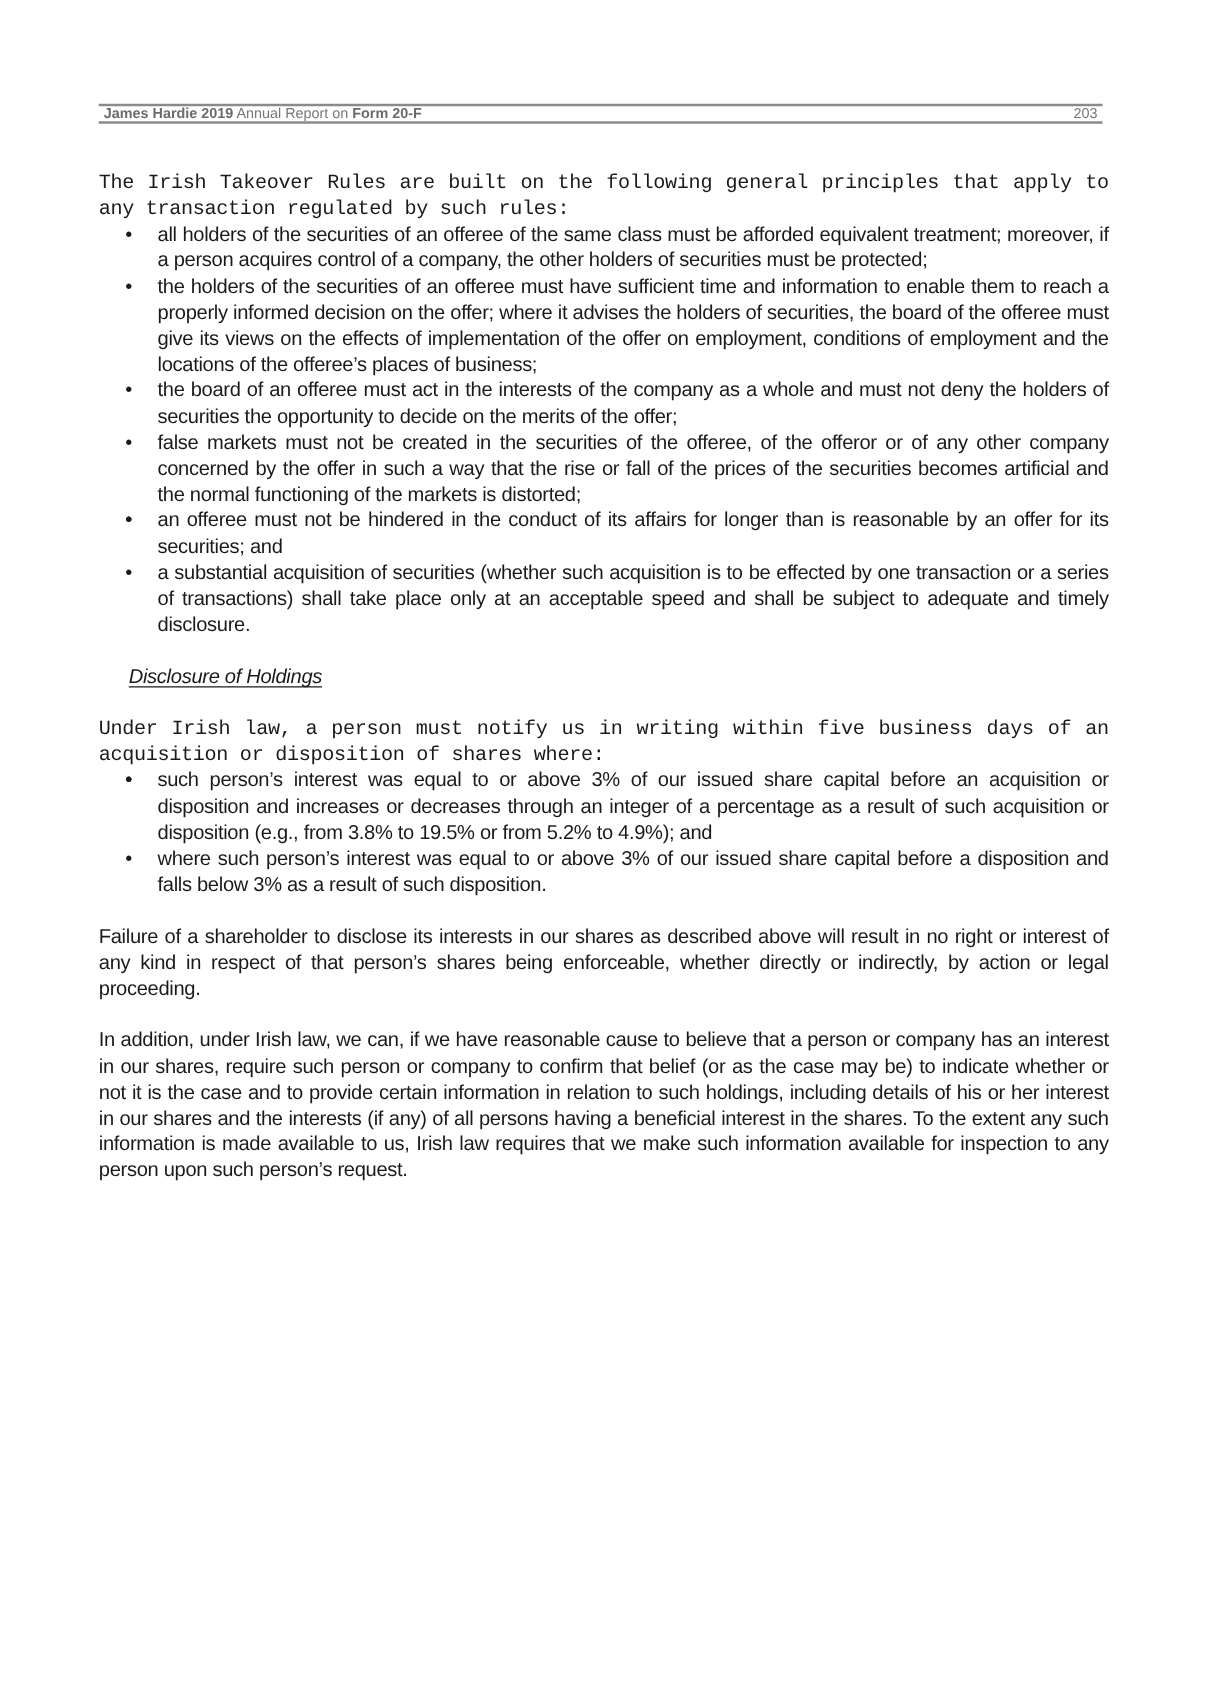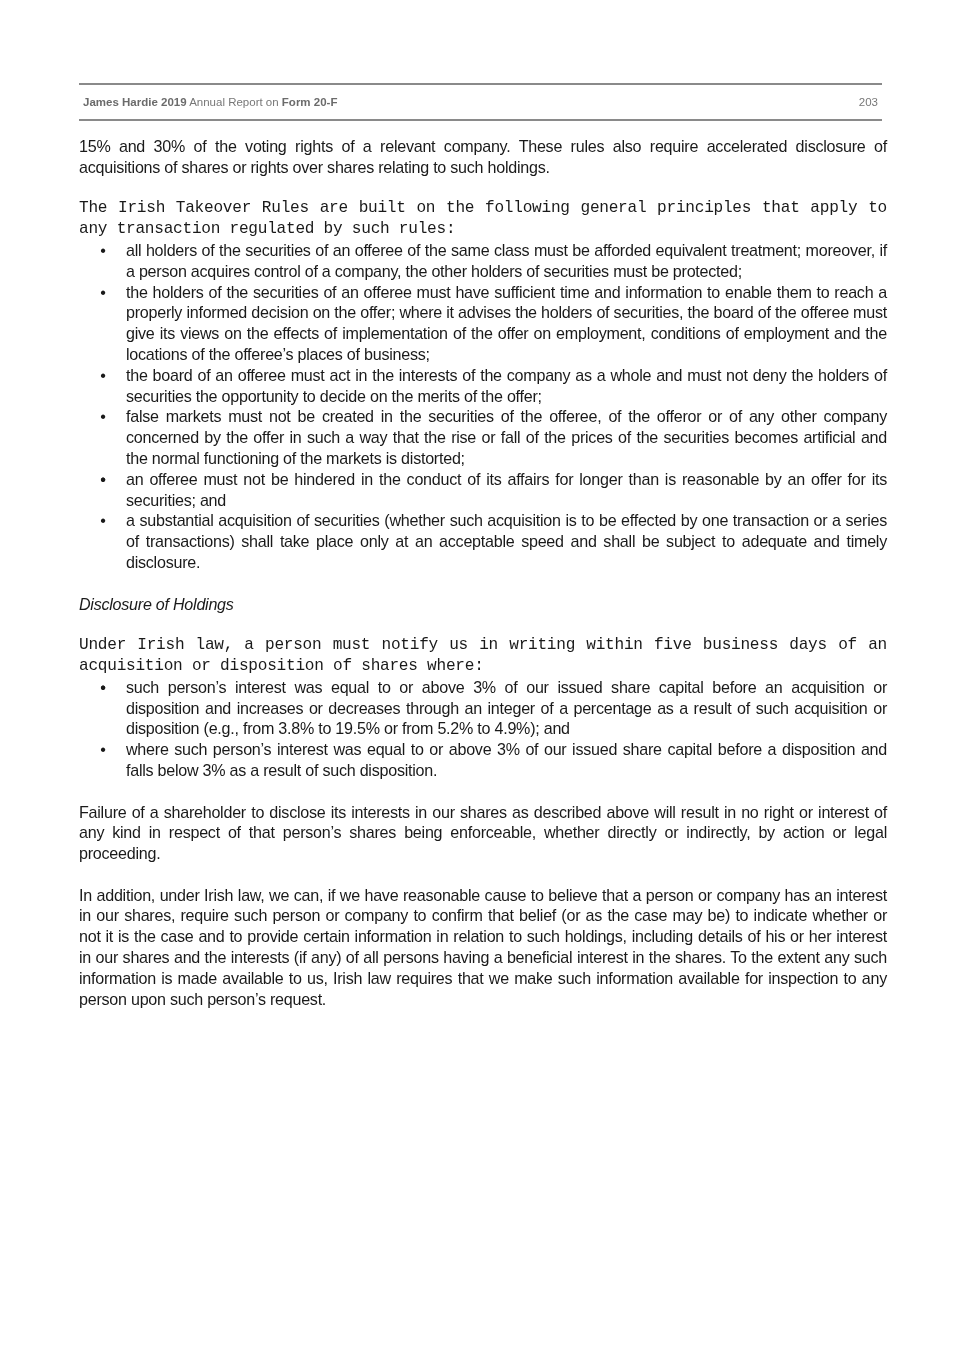--- a/index.html
+++ b/index.html
@@ -1,52 +1,51 @@
 <!DOCTYPE html>
 <html><head>
   <meta charset="utf-8">
   <style>
     html, body { margin: 0; padding: 0; background: #ffffff; }
     body {
       width: 965px; height: 1365px; position: relative; overflow: hidden;
       font-family: "Liberation Sans", sans-serif; color: #1a1a1a;
     }
     .header {
-      position: absolute; left: 79px; top: 83px; width: 803px; height: 38px;
+      position: absolute; left: 79px; top: 83px; width: 803px; height: 16px;
       border-top: 2px solid #8a8a8a; border-bottom: 2px solid #8a8a8a;
       box-sizing: border-box;
       display: flex; align-items: center; justify-content: space-between;
       font-size: 11.5px; color: #777;
       padding: 0 4px;
     }
     .header b { font-weight: bold; color: #6b6b6b; }
     .content {
       position: absolute; left: 79px; top: 136px; width: 808px;
       font-size: 16.1px; line-height: 20.8px; text-align: justify;
       letter-spacing: -0.25px;
     }
     .content p { margin: 0 0 20.8px 0; }
     .content p.lead { margin: 0; font-family: Liberation Mono, monospace; }
     ul.bullets { list-style: none; margin: 0 0 20.8px 0; padding: 0; }
     ul.bullets li { position: relative; padding-left: 47px; }
     ul.bullets li .dot {
       position: absolute; left: 19px; top: 0; width: 10px; text-align: center;
     }
-    .subhead { font-style: italic; text-underline-offset: 3px; }
+    .subhead { font-style: italic; text-decoration: underline; text-underline-offset: 3px; margin-left: 24px; }
   </style>
 </head>
 <body>
 
 <div class="header">
   <span><b>James Hardie 2019</b><span> Annual Report on </span><b>Form 20-F</b></span>
   <span>203</span>
 </div>
 
 <div class="content">
-  <p>15% and 30% of the voting rights of a relevant company. These rules also require accelerated disclosure of acquisitions of shares or rights over shares relating to such holdings.</p>
 
   <p class="lead">The Irish Takeover Rules are built on the following general principles that apply to any transaction regulated by such rules:</p>
   <ul class="bullets">
     <li><span class="dot">•</span><span>all holders of the securities of an offeree of the same class must be afforded equivalent treatment; moreover, if a person acquires control of a company, the other holders of securities must be protected;</span></li>
     <li><span class="dot">•</span><span>the holders of the securities of an offeree must have sufficient time and information to enable them to reach a properly informed decision on the offer; where it advises the holders of securities, the board of the offeree must give its views on the effects of implementation of the offer on employment, conditions of employment and the locations of the offeree’s places of business;</span></li>
     <li><span class="dot">•</span><span>the board of an offeree must act in the interests of the company as a whole and must not deny the holders of securities the opportunity to decide on the merits of the offer;</span></li>
     <li><span class="dot">•</span><span>false markets must not be created in the securities of the offeree, of the offeror or of any other company concerned by the offer in such a way that the rise or fall of the prices of the securities becomes artificial and the normal functioning of the markets is distorted;</span></li>
     <li><span class="dot">•</span></li>
     <li><span class="dot">•</span><span>an offeree must not be hindered in the conduct of its affairs for longer than is reasonable by an offer for its securities; and</span></li>
     <li><span class="dot">•</span><span>a substantial acquisition of securities (whether such acquisition is to be effected by one transaction or a series of transactions) shall take place only at an acceptable speed and shall be subject to adequate and timely disclosure.</span></li>

